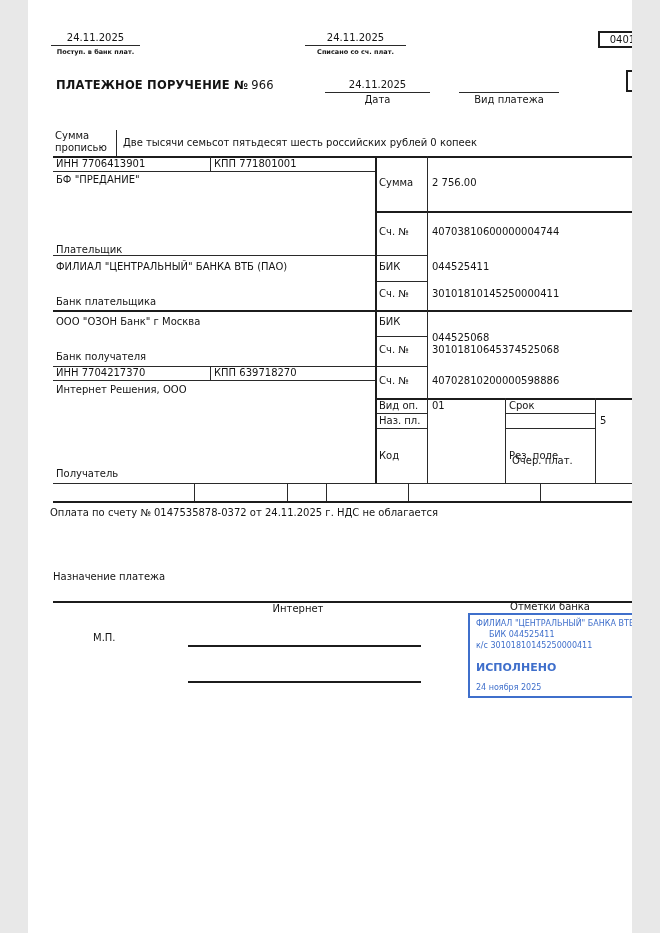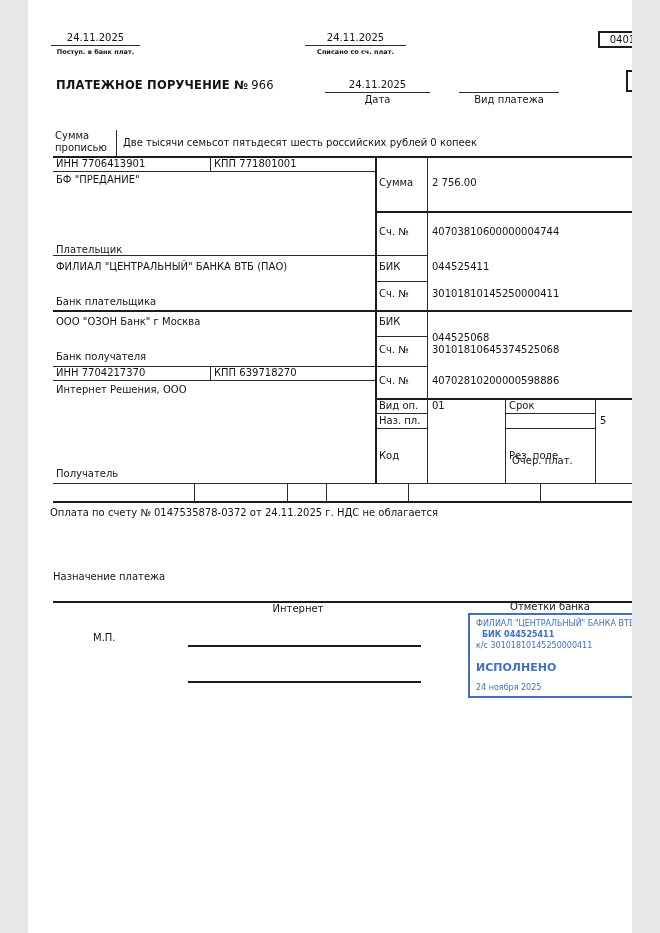--- a/index.html
+++ b/index.html
@@ -146,19 +146,19 @@
 
   <div class="t c" style="left:200px;top:603px;width:140px;">Интернет</div>
   <div class="t c" style="left:440px;top:601px;width:164px;">Отметки банка</div>
 
   <div class="t" style="left:65px;top:632px;">М.П.</div>
   <div class="sig" style="left:160px;top:645px;width:233px;"></div>
   <div class="sig" style="left:160px;top:681px;width:233px;"></div>
 
   <div class="stamp">
     <div class="t" style="left:6px;top:4px;">ФИЛИАЛ "ЦЕНТРАЛЬНЫЙ" БАНКА ВТБ</div>
-    <div class="t" style="left:12px;top:15px;font-weight:bold;">БИК 044525411</div>
+    <div class="t" style="left:19px;top:15px;">БИК 044525411</div>
     <div class="t" style="left:6px;top:26px;">к/с 30101810145250000411</div>
     <div class="t status" style="left:6px;top:46px;">ИСПОЛНЕНО</div>
     <div class="t" style="left:6px;top:68px;">24 ноября 2025</div>
   </div>
 
 </div>
 
 </body></html>

